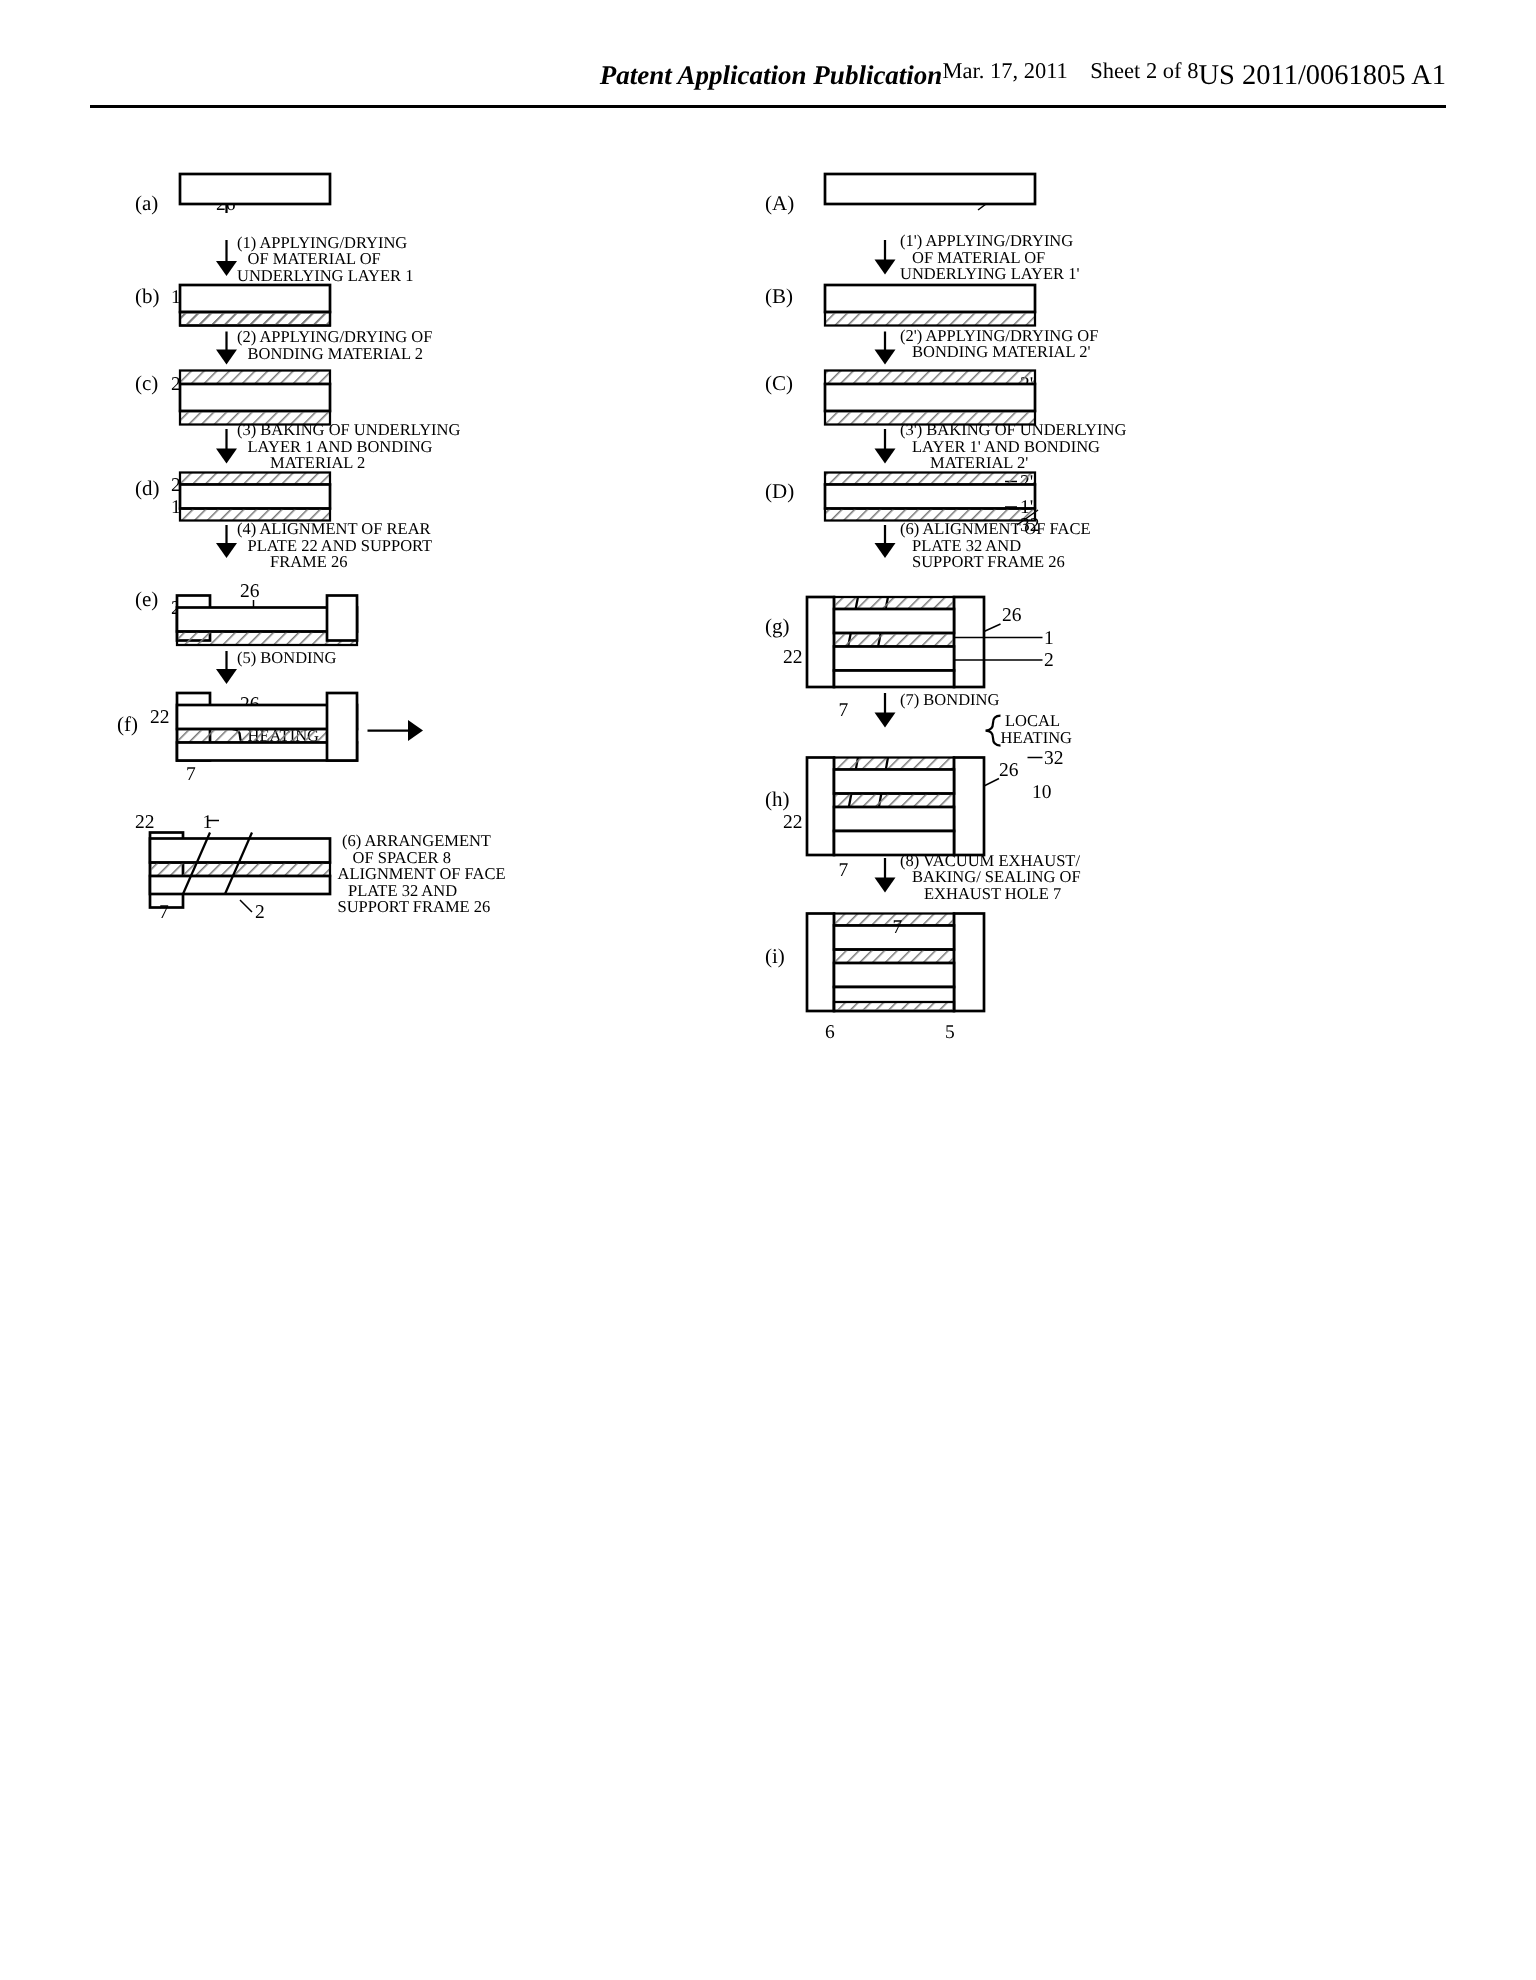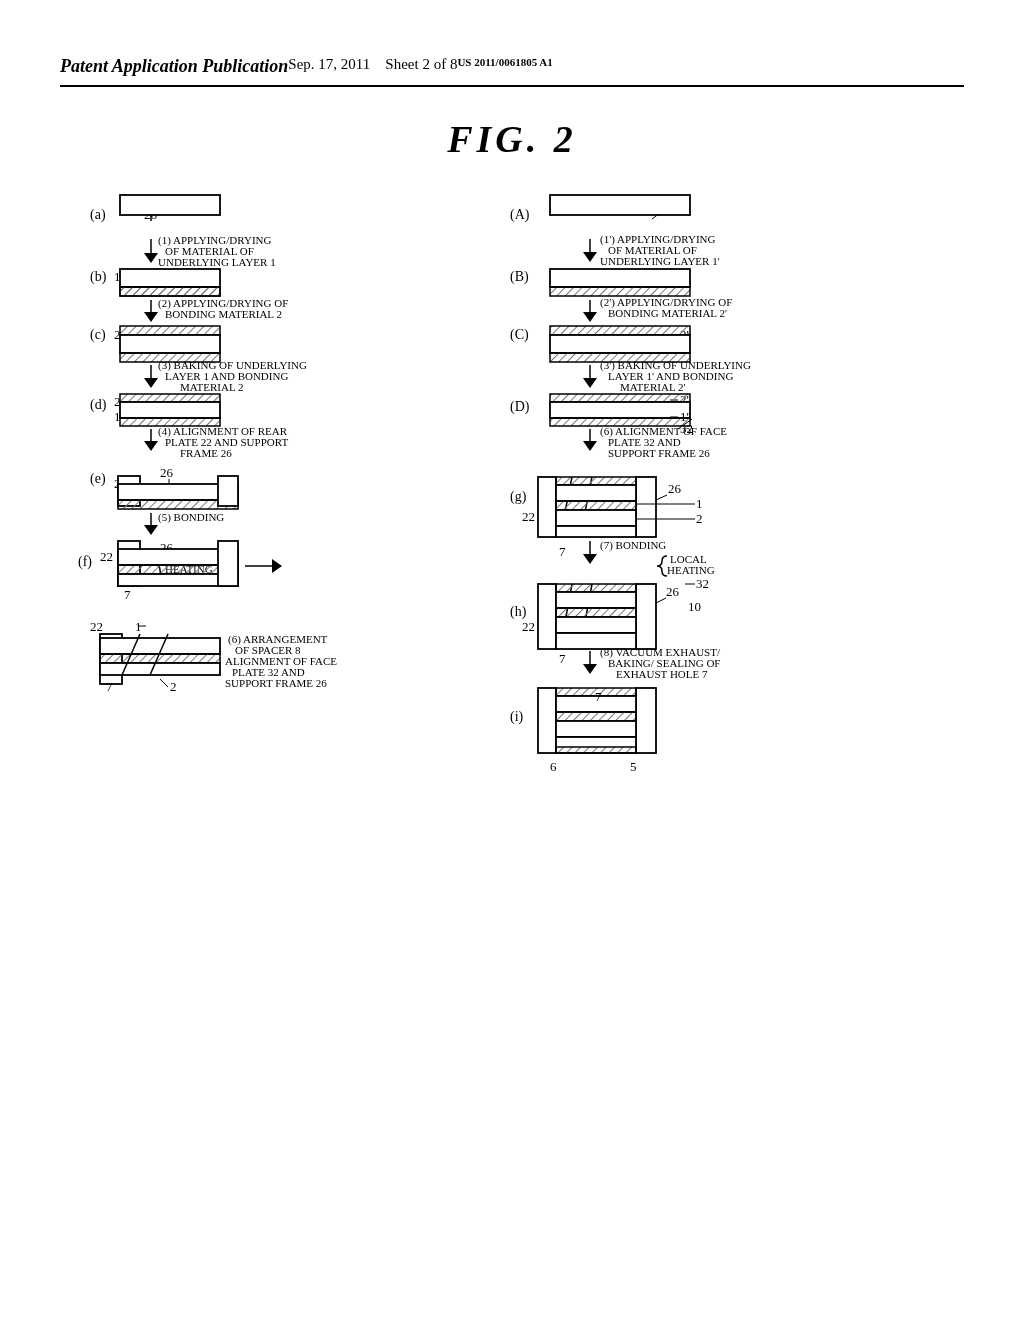--- a/index.html
+++ b/index.html
@@ -15,42 +15,41 @@
     .page {
       width: 1024px;
       min-height: 1320px;
       background: #fff;
       padding: 40px 60px;
       position: relative;
     }
 
     .header {
       display: flex;
-      justify-content: flex-start;
+      justify-content: flex-end;
       align-items: flex-start;
       border-bottom: 2px solid #000;
       padding-bottom: 8px;
       margin-bottom: 30px;
-      margin-top: 16px;
     }
 
     .header-left {
       font-size: 18px;
       font-weight: bold;
       font-style: italic;
     }
 
     .header-middle {
       font-size: 15px;
       text-align: center;
     }
 
     .header-right {
-      font-size: 11px;
-      font-weight: bold;
+      font-size: 19px;
+      font-weight: normal;
     }
 
     .fig-title {
       text-align: center;
       font-size: 38px;
       font-style: italic;
       font-weight: bold;
       margin-bottom: 20px;
       letter-spacing: 4px;
     }
@@ -61,27 +60,26 @@
     }
   </style>
 </head>
 <body>
 
 <div class="page">
 
   <div class="header">
     <div class="header-left">Patent Application Publication</div>
     <div class="header-middle">
-      <span>Sep. 17, 2011</span>&nbsp;&nbsp;&nbsp;
+      <span>Mar. 17, 2011</span>&nbsp;&nbsp;&nbsp;
       <span>Sheet 2 of 8</span>
     </div>
     <div class="header-right">US 2011/0061805 A1</div>
   </div>
 
-  <div class="fig-title">FIG. 2</div>
 
   <div class="main-svg-wrapper">
     <svg width="904" height="1130" viewBox="0 0 904 1130" style="display:block; margin:0 auto;">
 
       <text x="30" y="38" font-size="14" font-family="Times New Roman">(a)</text>
 
       <text x="84" y="38" font-size="13" font-family="Times New Roman">26</text>
 
       <line x1="91" y1="40" x2="91" y2="26" stroke="#000" stroke-width="1.5"></line>
       <polygon points="84,26 91,14 98,26" fill="#000"></polygon>

